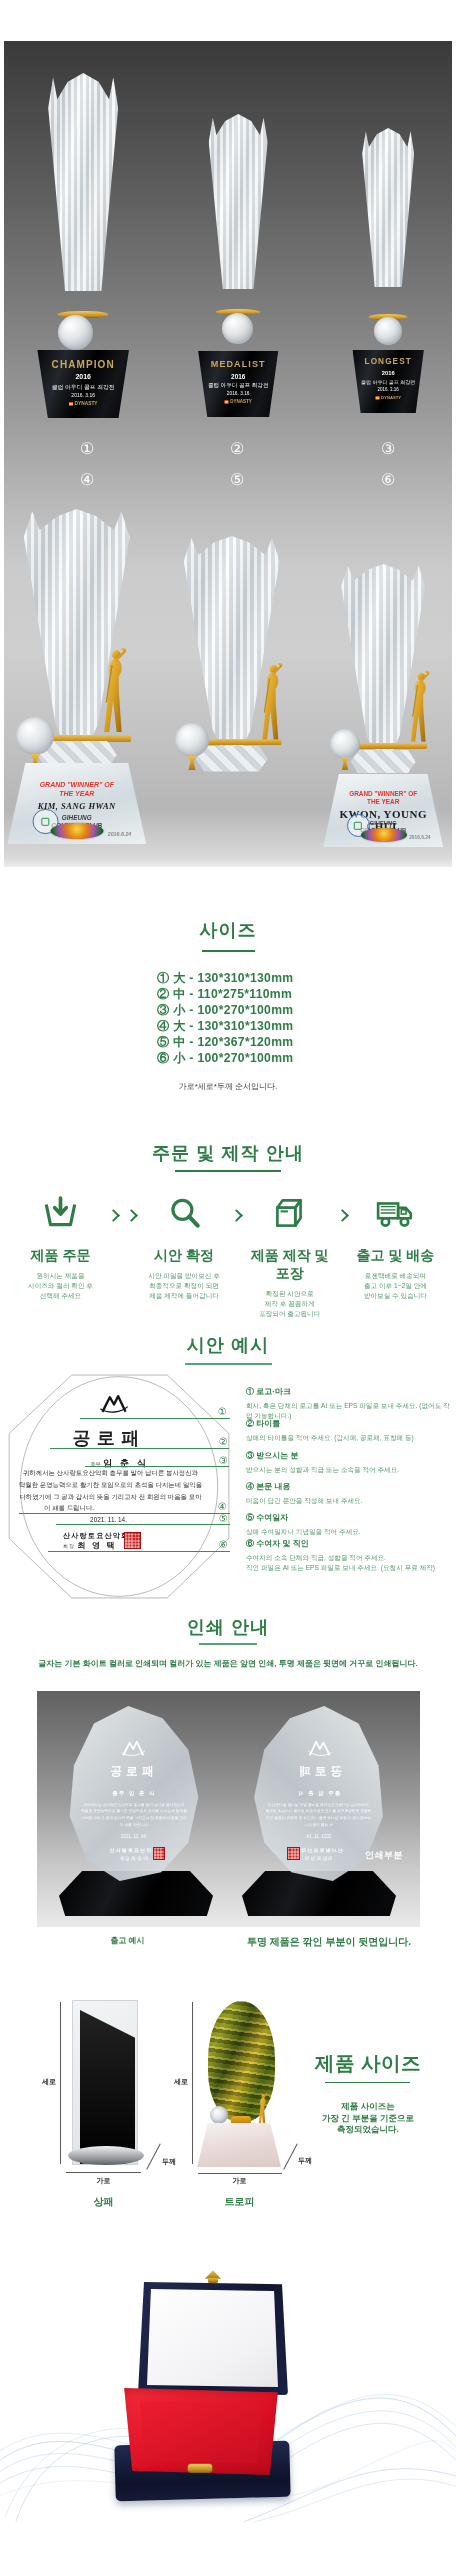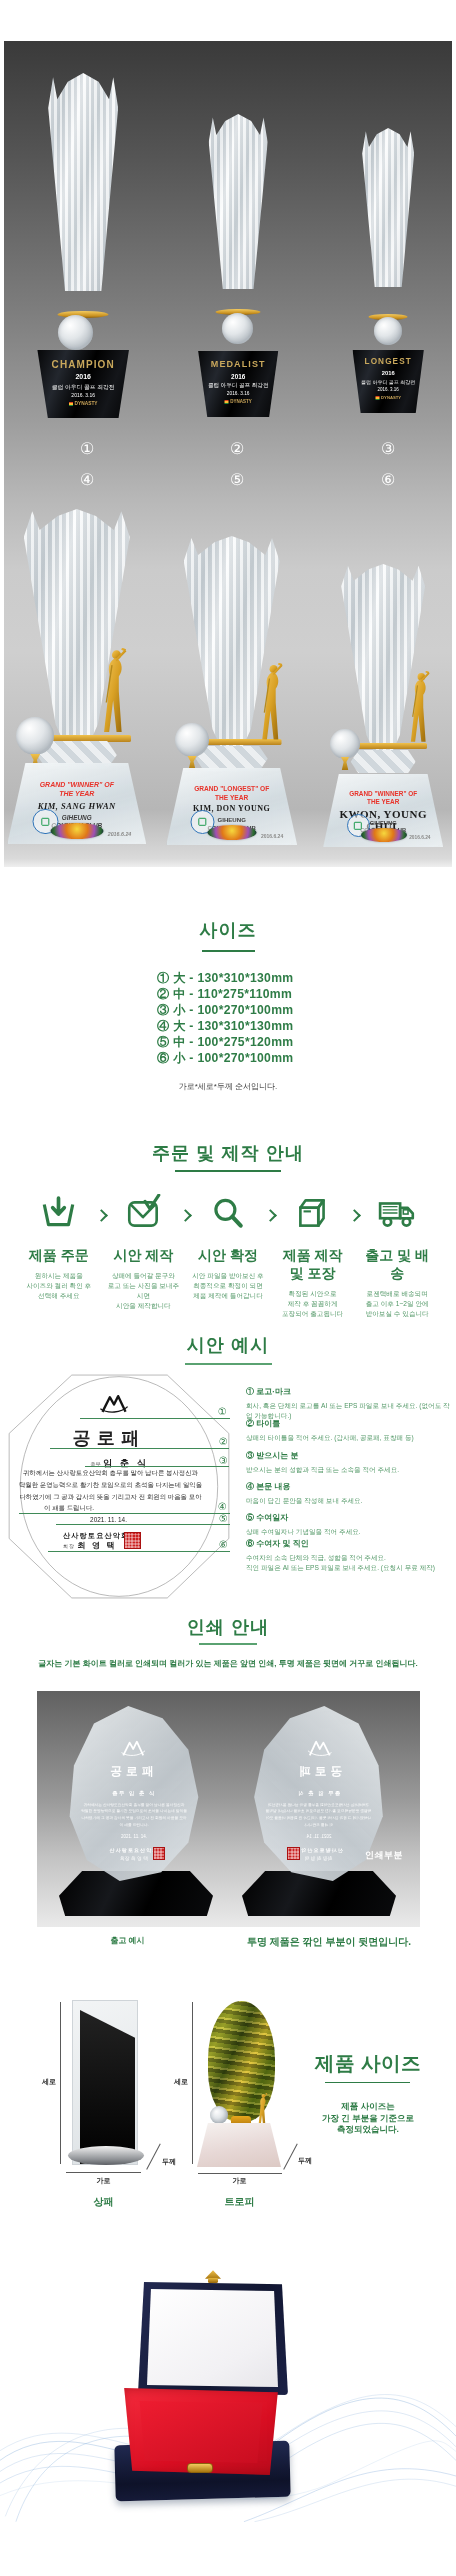--- a/index.html
+++ b/index.html
@@ -191,32 +191,20 @@
       <div class="goldbar" style="top:203px;width:99px;height:6.4px;"></div>
       <div class="facet" style="top:210px;width:72px;height:25.5px;"></div>
       <div class="ball" style="left:15px;top:187px;width:34px;height:34px;"></div>
       <div class="tee" style="left:25.5px;top:220px;width:12.7px;height:14.3px;"></div>
       <svg class="abs" style="left:94px;top:127px;" width="31" height="80" viewBox="0 0 60 155">
         <circle cx="38" cy="12" r="8" fill="url(#goldGrad)"></circle>
         <path d="M36 18 C26 22 22 34 26 48 L24 78 L16 148 L25 148 L32 92 L38 148 L47 148 L42 76 L42 50 C50 40 48 26 40 19 Z" fill="url(#goldGrad)"></path>
         <path d="M37 22 L54 4 M54 4 L47 1" stroke="url(#goldGrad)" stroke-width="4" fill="none"></path>
         <path d="M30 30 L20 96" stroke="#b58a1e" stroke-width="2.5"></path>
       </svg>
-      <div class="base2" style="top:232px;width:131px;height:77px;">
-        <div class="rline" style="top:17px;font-size:6.6px;">GRAND "LONGEST" OF</div>
-        <div class="rline" style="top:25.5px;font-size:6.6px;">THE YEAR</div>
-        <div class="sname" style="top:36px;font-size:8px;">KIM, DON YOUNG</div>
-        <div class="cgray" style="top:48px;font-size:6.1px;">GIHEUNG</div>
-        <div class="cgray" style="top:56px;font-size:6.1px;">COUNTRY CLUB</div>
-        <div class="bdate" style="right:14px;top:65px;font-size:5px;">2016.6.24</div>
-        <div class="bseal" style="left:24.4px;top:42px;width:22px;height:22px;">
-            <i></i>
-          </div>
-        <div class="gem" style="left:41px;top:57px;width:49px;height:15px;"></div>
-      </div>
     </div>
 
     <div class="trophy" style="left:310px;top:523px;width:138px;height:303px;">
       <div class="vase2" style="top:0;width:84px;height:186px;"></div>
       <div class="goldbar" style="top:179px;width:88px;height:6.4px;"></div>
       <div class="facet" style="top:186px;width:65px;height:23.4px;"></div>
       <div class="ball" style="left:16px;top:165px;width:30px;height:30px;"></div>
       <div class="tee" style="left:25px;top:193px;width:11.7px;height:13.3px;"></div>
       <svg class="abs" style="left:89px;top:107px;" width="29" height="74" viewBox="0 0 60 155">
         <circle cx="38" cy="12" r="8" fill="url(#goldGrad)"></circle>
@@ -239,46 +227,37 @@
     </div>
   </div>
 
   <div class="stitle abs" style="top:918px;">사이즈</div>
   <div class="uline abs" style="left:202px;top:950px;width:53px;height:2.1px;"></div>
   <div id="sizelist" class="abs">
     <div><span>①</span> <span>大 - 130*310*130mm</span></div>
     <div><span>②</span> <span>中 - 110*275*110mm</span></div>
     <div><span>③</span> <span>小 - 100*270*100mm</span></div>
     <div><span>④</span> <span>大 - 130*310*130mm</span></div>
-    <div><span>⑤</span> <span>中 - 100*275*120mm</span></div>
+    <div><span>⑤</span> <span>中 - 120*367*120mm</span></div>
     <div><span>⑥</span> <span>小 - 100*270*100mm</span></div>
   </div>
   <div id="sizenote" class="abs">가로*세로*두께 순서입니다.</div>
 
   <div class="stitle abs" style="top:1141px;">주문 및 제작 안내</div>
   <div class="uline abs" style="left:175px;top:1170px;width:106px;height:2.1px;"></div>
   <div id="steps" class="abs">
     <div class="step">
       <div class="ic"><svg width="39" height="39" viewBox="0 0 74 74">
         <path d="M10 20 L18 58 H56 L64 20" stroke="#2e7c46" stroke-width="6" fill="none" stroke-linejoin="round"></path>
         <path d="M37 8 V34 M26 26 L37 38 L48 26" stroke="#2e7c46" stroke-width="7" fill="none" stroke-linejoin="round" stroke-linecap="round"></path>
       </svg></div>
       <div class="lbl">제품 주문</div>
       <div class="dsc"><span>원하시는 제품을</span><br><span>사이즈와 컬러 확인 후</span><br><span>선택해 주세요</span></div>
     </div>
     <div class="chev"></div>
-    <div class="step">
-      <div class="ic"><svg width="39" height="39" viewBox="0 0 74 74">
-        <rect x="10" y="16" width="52" height="44" rx="10" stroke="#2e7c46" stroke-width="5" fill="none"></rect>
-        <path d="M13 20 L36 44 L59 20" stroke="#2e7c46" stroke-width="5" fill="none" stroke-linejoin="round"></path>
-        <path d="M40 14 L49 28 L66 2" stroke="#2e7c46" stroke-width="6" fill="none" stroke-linecap="round" stroke-linejoin="round"></path>
-      </svg></div>
-      <div class="lbl">시안 제작</div>
-      <div class="dsc"><span>상패에 들어갈 문구와</span><br><span>로고 또는 사진을 보내주시면</span><br><span>시안을 제작합니다</span></div>
-    </div>
     <div class="chev"></div>
     <div class="step">
       <div class="ic"><svg width="39" height="39" viewBox="0 0 74 74">
         <circle cx="33" cy="30" r="18" stroke="#2e7c46" stroke-width="6" fill="none"></circle>
         <path d="M46 43 L62 60" stroke="#2e7c46" stroke-width="8" stroke-linecap="round"></path>
       </svg></div>
       <div class="lbl">시안 확정</div>
       <div class="dsc"><span>시안 파일을 받아보신 후</span><br><span>최종적으로 확정이 되면</span><br><span>제품 제작에 들어갑니다</span></div>
     </div>
     <div class="chev"></div>

